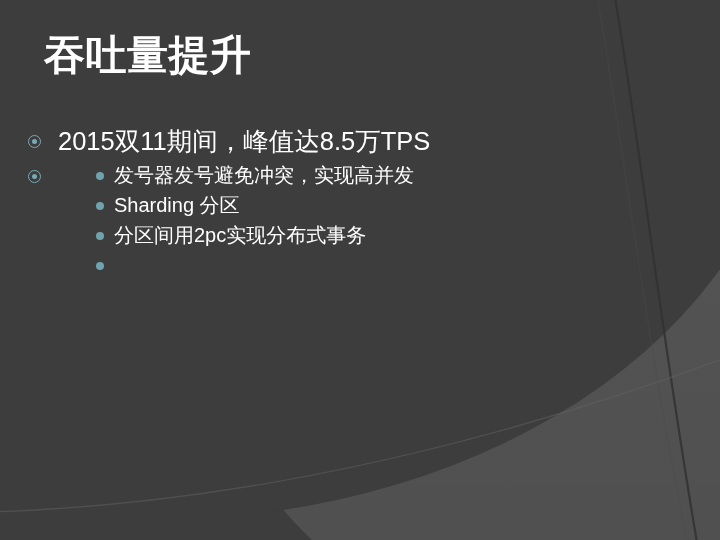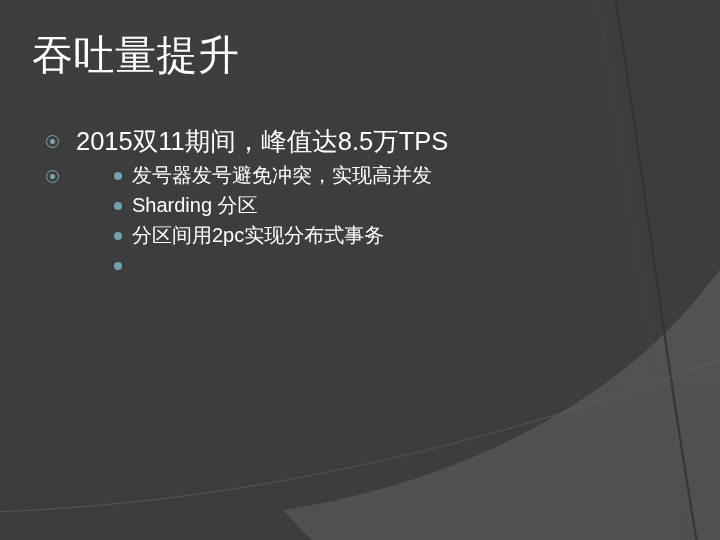--- a/index.html
+++ b/index.html
@@ -29,36 +29,36 @@
   }
   .bg-layer svg {
     display: block;
     width: 720px;
     height: 540px;
   }
 
   
   #title {
     position: absolute;
-    left: 32px;
+    left: 44px;
     top: 30px;
     width: 600px;
     color: #ffffff;
     font-family: "DejaVu Serif", "Liberation Serif", serif;
     font-size: 41px;
     line-height: 1.25;
-    font-weight: 400;
+    font-weight: 700;
     letter-spacing: 0.5px;
     white-space: pre;
   }
 
   
   #body {
     position: absolute;
-    left: 38px;
+    left: 20px;
     top: 126px;
     width: 640px;
   }
 
   ul.lvl1 {
     list-style: none;
     margin: 0;
     padding: 0;
   }
   ul.lvl2 {

